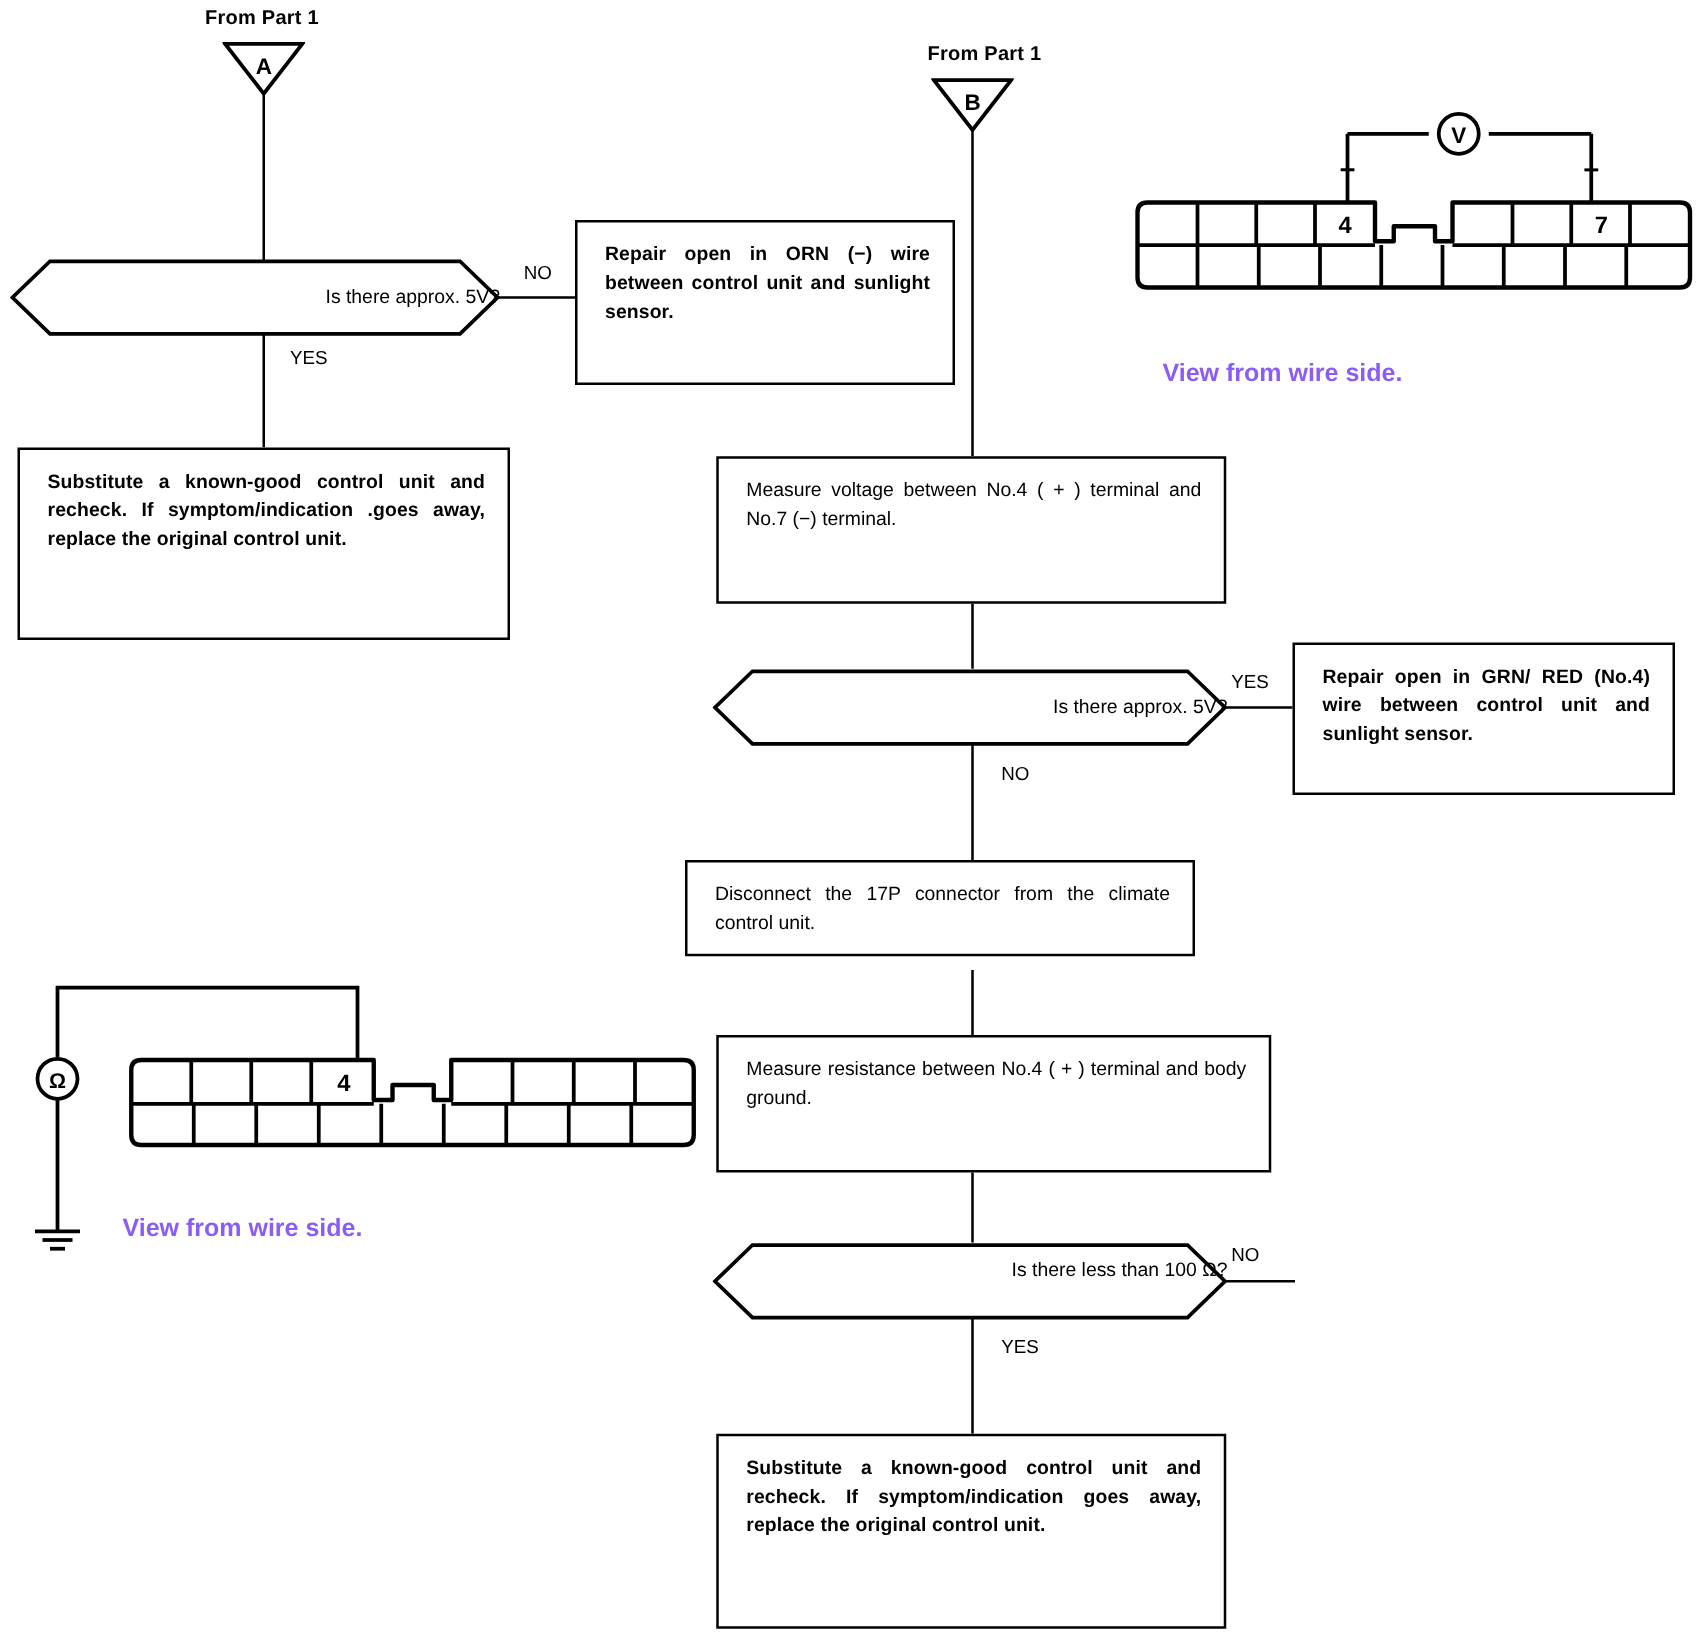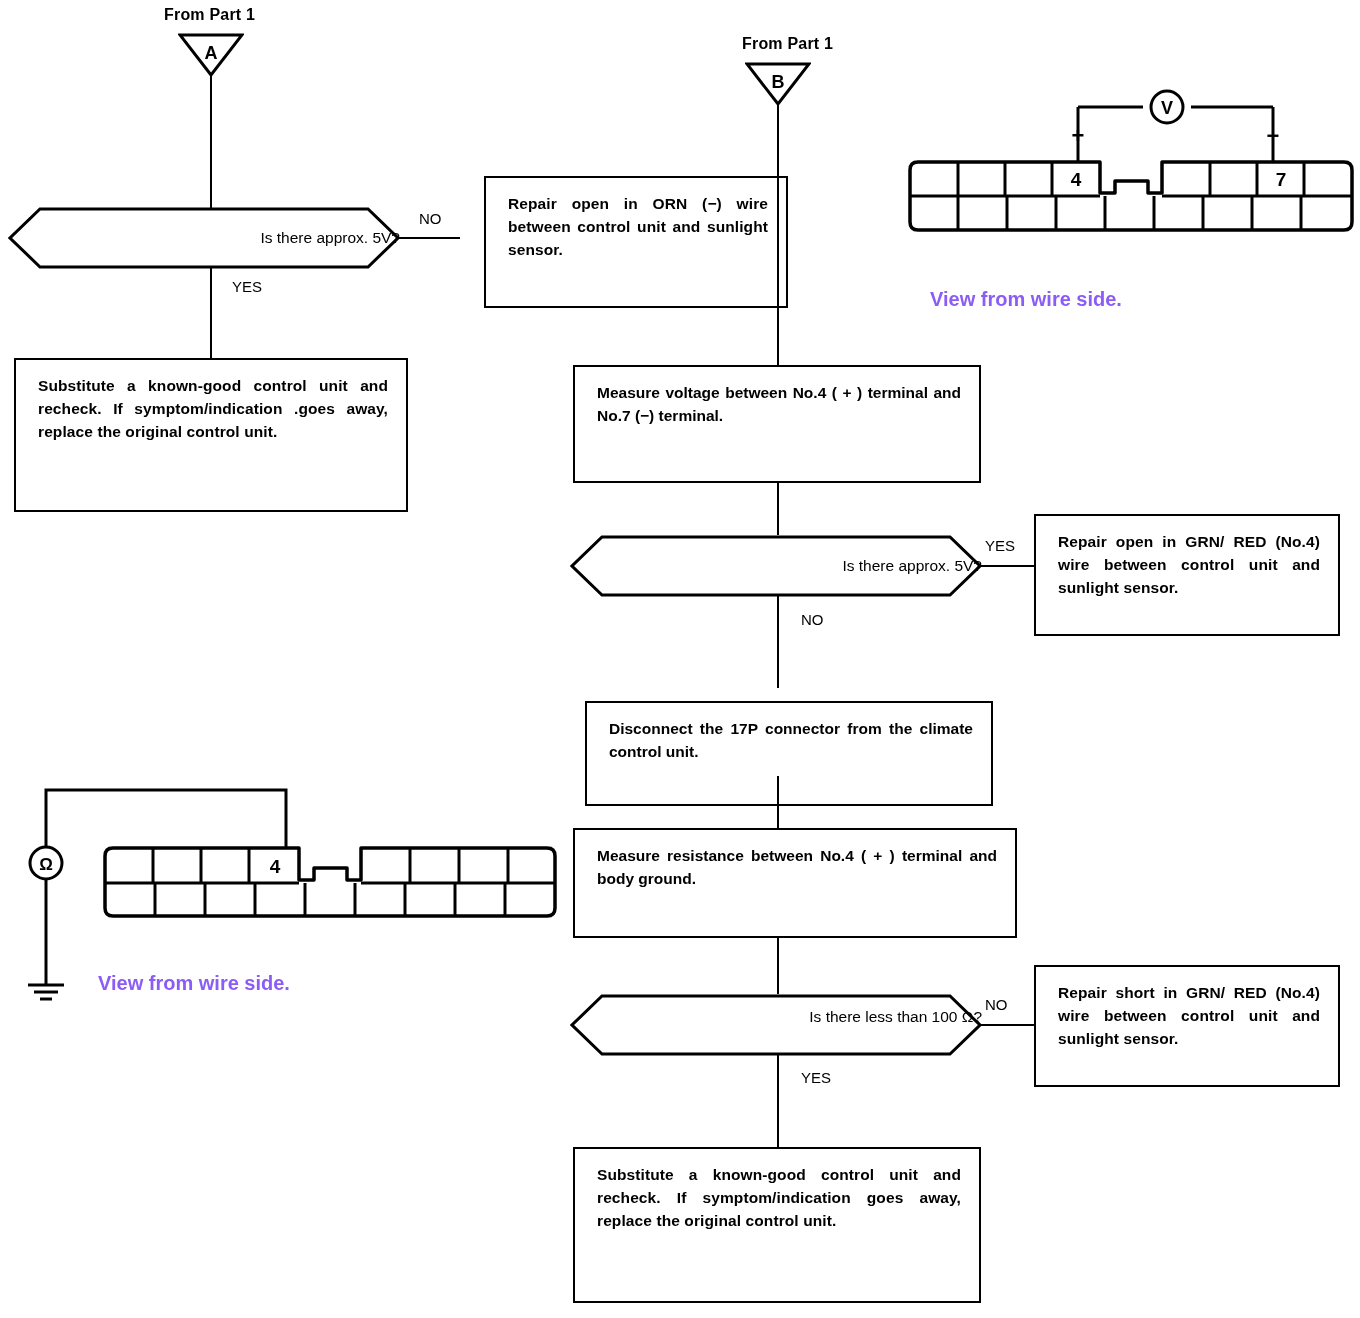--- a/index.html
+++ b/index.html
@@ -9,21 +9,21 @@
   
   .lbl{position:absolute;font-size:15px;color:#000;white-space:nowrap;margin-left:13px;}
   .lbl-bold{font-weight:bold;font-size:16px;letter-spacing:.2px;}
 
   
   .box{position:absolute;border:2px solid #000;background:#fff;box-sizing:border-box;}
   .box .txt{
     position:absolute;left:0;right:0;top:0;bottom:0;
     padding:14px 18px 6px 22px;
     font-size:15.5px;line-height:23px;color:#000;
-    text-align:justify;text-align-last:left;font-weight:bold;
+    text-align:justify;text-align-last:left;
     -moz-text-align-last:left;
   }
   .box.bold .txt{font-weight:bold;letter-spacing:.1px;}
 
   
   .hex{position:absolute;}
   .hex svg{display:block;}
   .hex .hextxt{
     position:absolute;left:0;right:0;top:0;bottom:0;
     display:flex;align-items:center;justify-content:flex-end;
@@ -67,21 +67,21 @@
         <span>Is there approx. 5V?</span>
       </div>
   </div>
 
   <div class="hline" style="left:398px;top:237px;width:62px;"></div>
   <div class="lbl" style="left:406px;top:210px;">NO</div>
 
   <div class="vline" style="left:210px;top:268px;height:90px;"></div>
   <div class="lbl" style="left:219px;top:278px;">YES</div>
 
-  <div class="box bold" style="left:460px;top:176px;width:304px;height:132px;margin-left:24px;">
+  <div class="box bold" style="left:460px;top:176px;width:304px;height:132px;">
     <div class="txt">Repair open in ORN (−) wire between control unit and sunlight sensor.</div>
   </div>
 
   <div class="box bold" style="left:14px;top:358px;width:394px;height:154px;">
     <div class="txt">Substitute a known-good control unit and recheck. If symptom/indication .goes away, replace the original control unit.</div>
   </div>
 
   <div class="lbl lbl-bold" style="left:729px;top:35px;">From Part 1</div>
 
   <div class="tri" style="left:745px;top:62px;width:66px;height:44px;">
@@ -110,21 +110,21 @@
   <div class="hline" style="left:980px;top:565px;width:56px;"></div>
   <div class="lbl" style="left:972px;top:537px;">YES</div>
 
   <div class="box bold" style="left:1034px;top:504px;width:306px;height:122px;margin-top:10px;">
     <div class="txt">Repair open in GRN/ RED (No.4) wire between control unit and sunlight sensor.</div>
   </div>
 
   <div class="vline" style="left:777px;top:596px;height:92px;"></div>
   <div class="lbl" style="left:788px;top:611px;">NO</div>
 
-  <div class="box" style="left:585px;top:688px;width:408px;height:105px;margin-top:13px;">
+  <div class="box" style="left:548px;top:688px;width:408px;height:77px;">
     <div class="txt">Disconnect the 17P connector from the climate control unit.</div>
   </div>
 
   <div class="vline" style="left:777px;top:776px;height:52px;"></div>
 
   <div class="box" style="left:573px;top:828px;width:444px;height:110px;">
     <div class="txt">Measure resistance between No.4 ( + ) terminal and body ground.</div>
   </div>
 
   <div class="vline" style="left:777px;top:938px;height:56px;"></div>
@@ -134,23 +134,20 @@
       <polygon points="32,2 380,2 410,31 380,60 32,60 2,31" fill="#fff" stroke="#000" stroke-width="3"></polygon>
     </svg>
     <div class="hextxt">
         <span>Is there less than 100 Ω?</span>
       </div>
   </div>
 
   <div class="hline" style="left:980px;top:1024px;width:56px;"></div>
   <div class="lbl" style="left:972px;top:996px;">NO</div>
 
-  <div class="box bold" style="left:1034px;top:965px;width:306px;height:122px;">
-    <div class="txt">Repair short in GRN/ RED (No.4) wire between control unit and sunlight sensor.</div>
-  </div>
 
   <div class="vline" style="left:777px;top:1055px;height:92px;"></div>
   <div class="lbl" style="left:788px;top:1069px;">YES</div>
 
   <div class="box bold" style="left:573px;top:1147px;width:408px;height:156px;">
     <div class="txt">Substitute a known-good control unit and recheck. If symptom/indication goes away, replace the original control unit.</div>
   </div>
 
   <div class="plug" style="left:900px;top:85px;width:460px;height:185px;">
     <svg width="460" height="185" viewBox="0 0 460 185">

